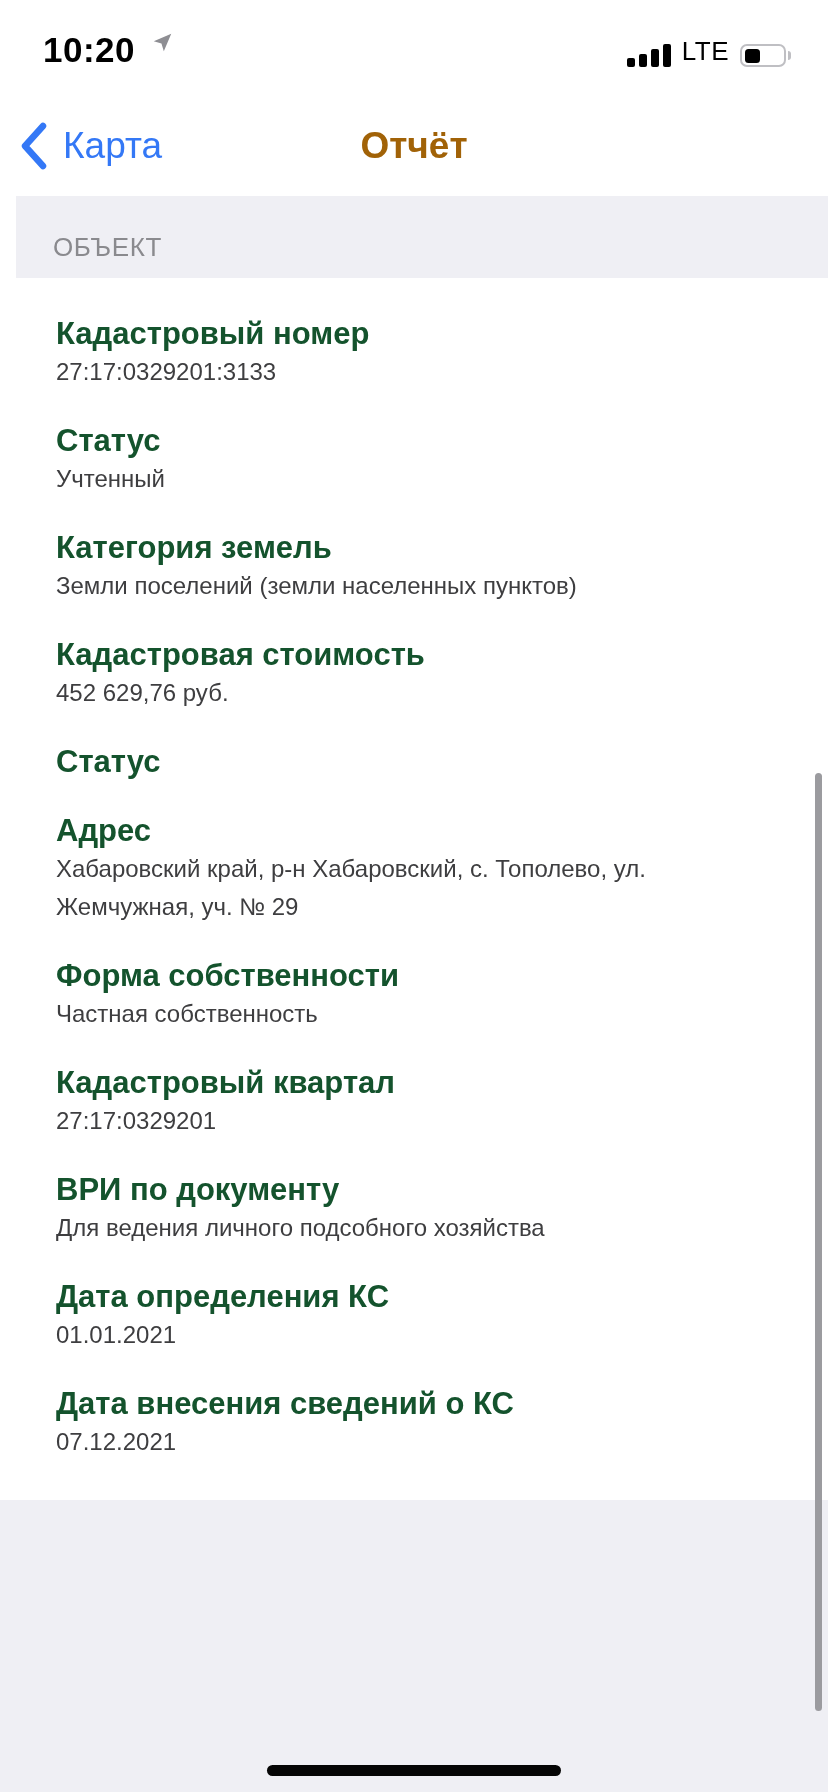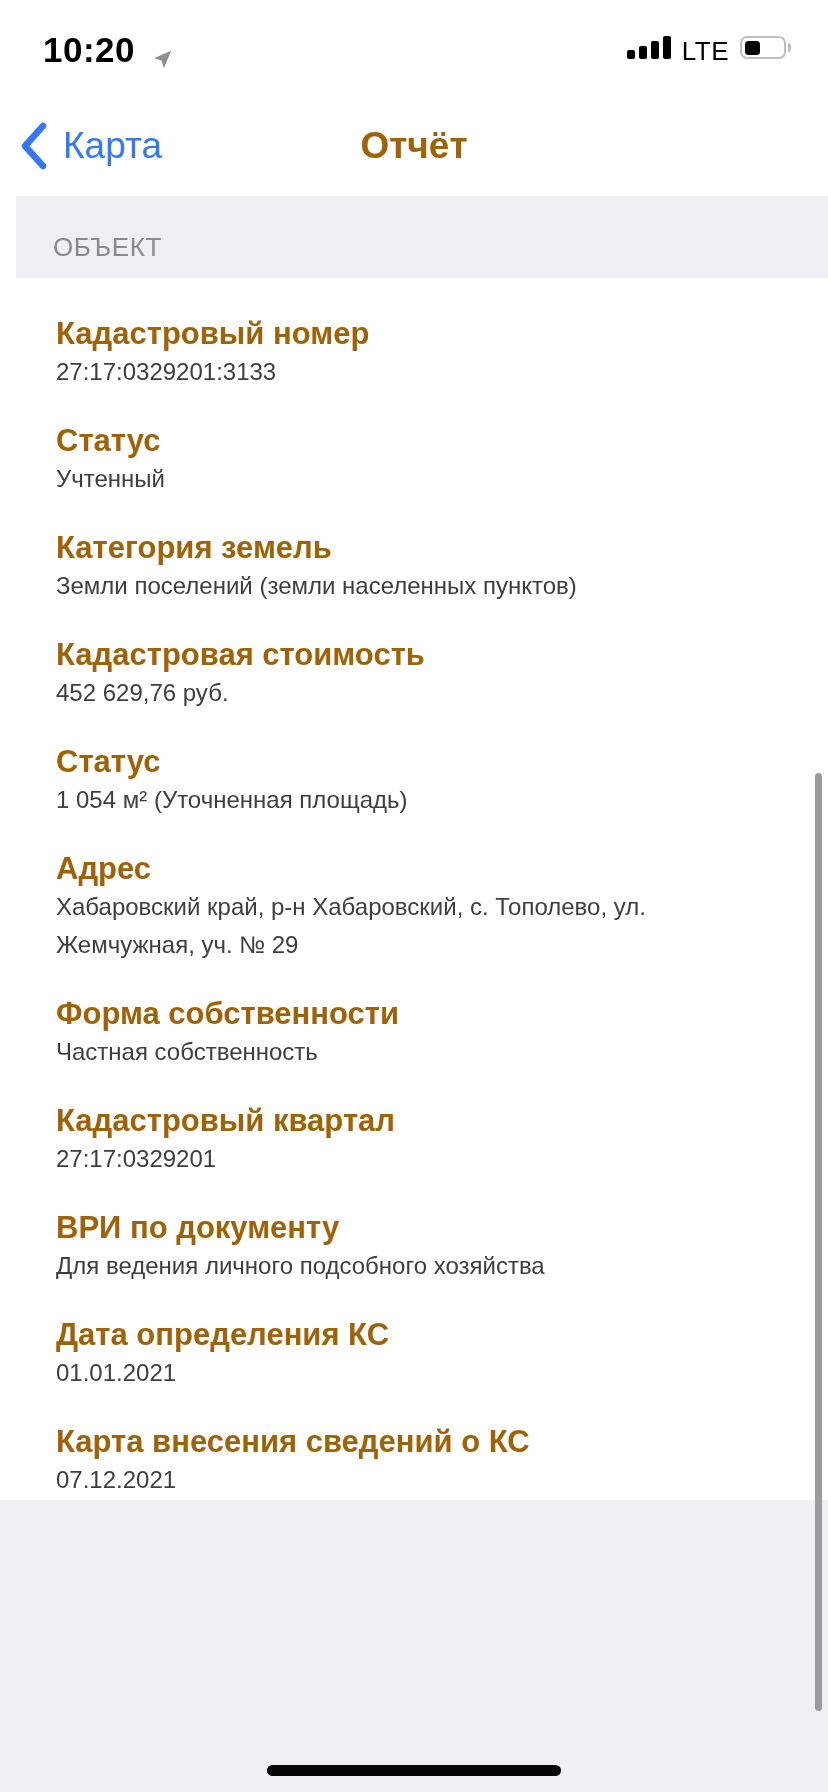--- a/index.html
+++ b/index.html
@@ -3,24 +3,24 @@
 <meta charset="utf-8">
 <style>
   html,body{margin:0;padding:0;background:#fff;}
   .phone{
     position:relative;width:828px;height:1792px;overflow:hidden;background:#ffffff;
     font-family:"Liberation Sans","DejaVu Sans",sans-serif;
     -webkit-font-smoothing:antialiased;
   }
   
   .status-bar{position:absolute;top:0;left:0;width:828px;height:96px;}
-  .sb-left{position:absolute;left:43px;top:30px;display:flex;align-items:flex-end;gap:17px;}
+  .sb-left{position:absolute;left:43px;top:30px;display:flex;align-items:flex-start;gap:17px;}
   .sb-time{font-size:35px;font-weight:600;color:#000;letter-spacing:0.5px;}
   .loc-arrow{width:21px;height:21px;margin-top:2px;}
-  .sb-right{position:absolute;right:37px;top:36px;display:flex;align-items:flex-start;gap:9px;}
+  .sb-right{position:absolute;right:37px;top:36px;display:flex;align-items:flex-end;gap:9px;}
   .signal{display:flex;align-items:flex-end;gap:4px;height:23px;}
   .signal .bar{width:8px;background:#000;border-radius:2px;}
   .bar1{height:9px;}.bar2{height:13px;}.bar3{height:18px;}.bar4{height:23px;}
   .lte{font-size:26px;color:#000;letter-spacing:0.5px;margin-left:2px;}
   .battery{display:flex;align-items:center;margin-left:2px;}
   .battery-body{position:relative;width:42px;height:19px;border:2.5px solid #bfbfc3;border-radius:7px;}
   .battery-fill{position:absolute;left:2.5px;top:2.5px;width:15px;height:14px;background:#000;border-radius:3.5px;}
   .battery-cap{width:3.5px;height:9px;background:#bfbfc3;border-radius:0 3px 3px 0;margin-left:1.5px;}
   
   .nav-bar{position:absolute;top:96px;left:0;width:828px;height:100px;background:#fff;}
@@ -30,21 +30,21 @@
   .nav-title{position:absolute;left:0;top:0;width:828px;height:100px;display:flex;align-items:center;justify-content:center;
     font-size:37px;font-weight:700;color:#a16207;pointer-events:none;}
   
   .section-header{position:absolute;top:196px;left:16px;width:828px;height:82px;background:#EFEFF4;
     display:flex;align-items:flex-end;box-sizing:border-box;padding:0 0 16px 37px;}
   .section-header span{font-size:26px;line-height:30px;color:#8A8A8E;letter-spacing:0.6px;}
   
   .content{position:absolute;top:278px;left:0;width:828px;height:1222px;background:#fff;
     box-sizing:border-box;padding:37px 40px 0 56px;overflow:hidden;}
   .row{margin-bottom:31px;}
-  .field-label{font-size:31px;line-height:38px;font-weight:700;color:#a16207;}
+  .field-label{font-size:31px;line-height:38px;font-weight:700;color:#14532d;}
   .field-value{font-size:24px;line-height:38px;color:#3E3E40;}
   
   .footer{position:absolute;top:1500px;left:0;width:828px;height:292px;background:#EFEFF4;}
   .scrollbar{position:absolute;left:815px;top:773px;width:7px;height:938px;background:#9B9B9F;border-radius:4px;}
   .home-indicator{position:absolute;left:267px;top:1765px;width:294px;height:11px;background:#050505;border-radius:6px;}
 </style>
 </head>
 <body>
 
 <div class="phone">
@@ -99,21 +99,20 @@
     <div class="row">
       <div class="field-label">Категория земель</div>
       <div class="field-value">Земли поселений (земли населенных пунктов)</div>
     </div>
     <div class="row">
       <div class="field-label">Кадастровая стоимость</div>
       <div class="field-value">452 629,76 руб.</div>
     </div>
     <div class="row">
       <div class="field-label">Статус</div>
-      <div class="field-value">1 054 м² (Уточненная площадь)</div>
     </div>
     <div class="row">
       <div class="field-label">Адрес</div>
       <div class="field-value">Хабаровский край, р-н Хабаровский, с. Тополево, ул. Жемчужная, уч. № 29</div>
     </div>
     <div class="row">
       <div class="field-label">Форма собственности</div>
       <div class="field-value">Частная собственность</div>
     </div>
     <div class="row">
@@ -122,21 +121,21 @@
     </div>
     <div class="row">
       <div class="field-label">ВРИ по документу</div>
       <div class="field-value">Для ведения личного подсобного хозяйства</div>
     </div>
     <div class="row">
       <div class="field-label">Дата определения КС</div>
       <div class="field-value">01.01.2021</div>
     </div>
     <div class="row">
-      <div class="field-label">Карта внесения сведений о КС</div>
+      <div class="field-label">Дата внесения сведений о КС</div>
       <div class="field-value">07.12.2021</div>
     </div>
   </div>
 
   <div class="footer"></div>
   <div class="scrollbar"></div>
   <div class="home-indicator"></div>
 
 </div>
 

